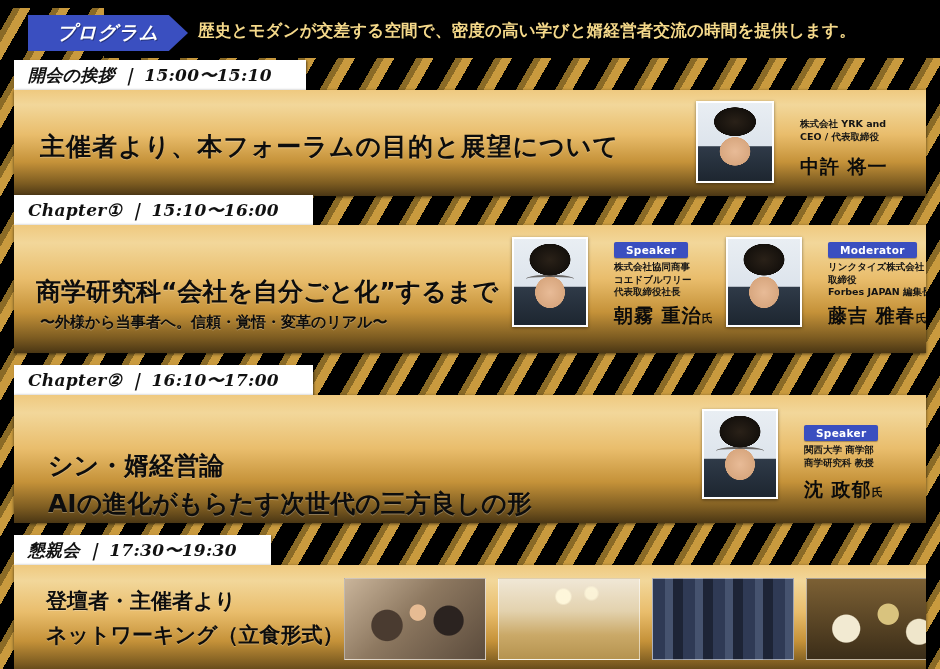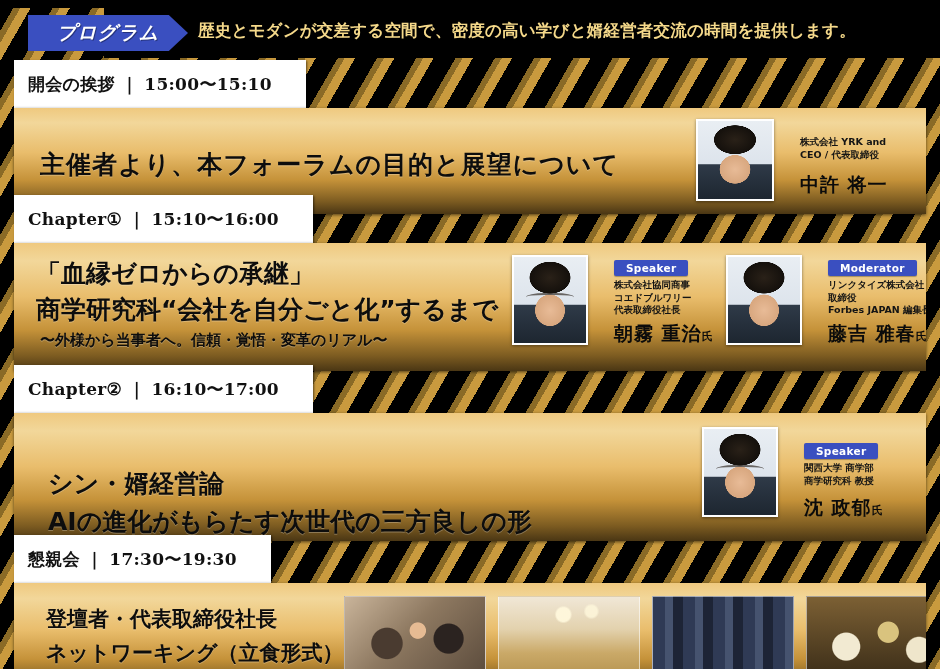--- a/index.html
+++ b/index.html
@@ -61,25 +61,26 @@
     letter-spacing: .2px;
     white-space: nowrap;
     text-shadow: 0 1px 1px rgba(0,0,0,.8);
   }
 
   
   .section { position: absolute; left: 14px; z-index: 5; }
 
   .tab {
     position: relative;
-    height: 48px;
+    height: 30px;
     background: #ffffff;
     display: inline-flex; align-items: center;
     padding: 0 34px 0 14px;
     box-shadow: 1px 1px 2px rgba(0,0,0,.55);
+    font-style: italic;
   }
   .tab::after {
     content: "";
     position: absolute; right: 0; top: 0;
     width: 26px; height: 100%;
     background: #ffffff;
     clip-path: polygon(0 0, 100% 0, 40% 100%, 0 100%);
   }
   .tab-text {
     position: relative; z-index: 2;
@@ -238,21 +239,20 @@
         </div>
       </div>
     </div>
   </div>
 
   <div class="section" style="top:187px;">
     <div class="tab">
       <span class="tab-text">Chapter① ｜ 15:10〜16:00</span>
     </div>
     <div class="panel" style="height:128px;">
-      <div class="panel-title" style="left:22px; top:14px; font-size:25px;">「血縁ゼロからの承継」</div>
       <div class="panel-title" style="left:22px; top:50px; font-size:25px;">商学研究科“会社を自分ごと化”するまで</div>
       <div class="panel-title" style="left:26px; top:88px; font-size:15px;">〜外様から当事者へ。信頼・覚悟・変革のリアル〜</div>
 
       <div class="speaker" style="left:498px; top:12px;">
         <div class="portrait tall">
           <div class="face"></div>
           <div class="glasses"></div>
         </div>
         <div class="sp-meta">
           <div class="badge">Speaker</div>
@@ -305,21 +305,21 @@
         </div>
       </div>
     </div>
   </div>
 
   <div class="section" style="top:527px;">
     <div class="tab">
       <span class="tab-text">懇親会 ｜ 17:30〜19:30</span>
     </div>
     <div class="panel" style="height:112px;">
-      <div class="panel-title" style="left:32px; top:22px; font-size:21px;">登壇者・代表取締役社長</div>
+      <div class="panel-title" style="left:32px; top:22px; font-size:21px;">登壇者・主催者より</div>
       <div class="panel-title" style="left:32px; top:56px; font-size:21px;">ネットワーキング（立食形式）</div>
 
       <div class="photos" style="left:330px; top:13px;">
         <div class="photo ph-a"></div>
         <div class="photo ph-b"></div>
         <div class="photo ph-c"></div>
         <div class="photo ph-d"></div>
       </div>
     </div>
   </div>

